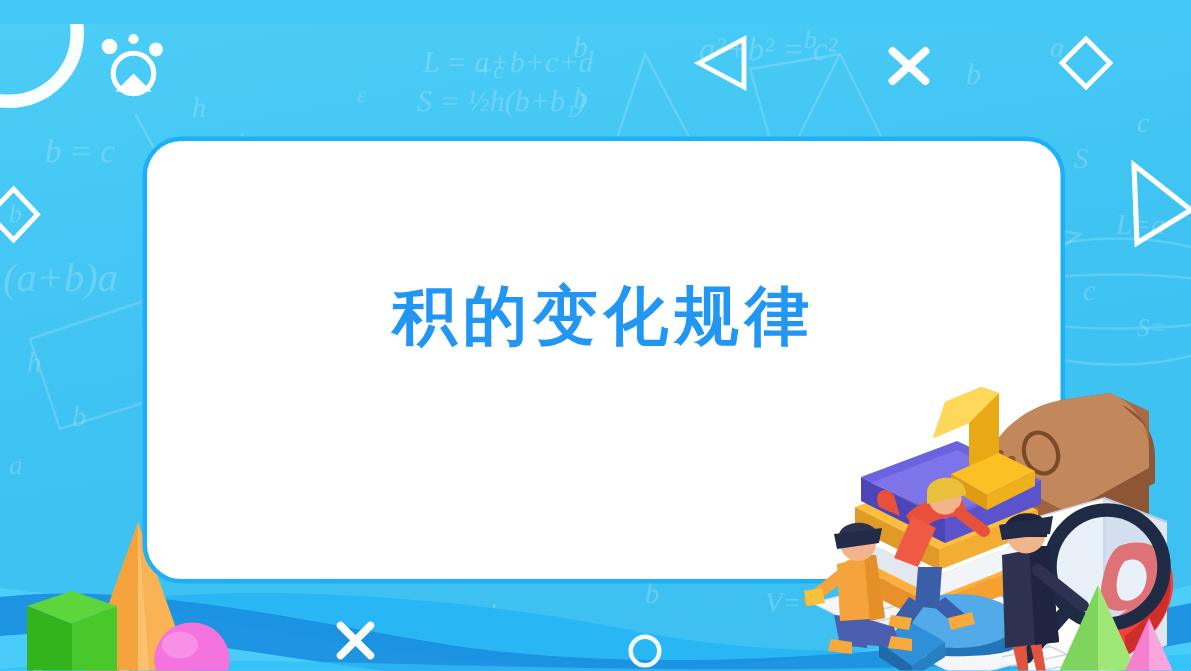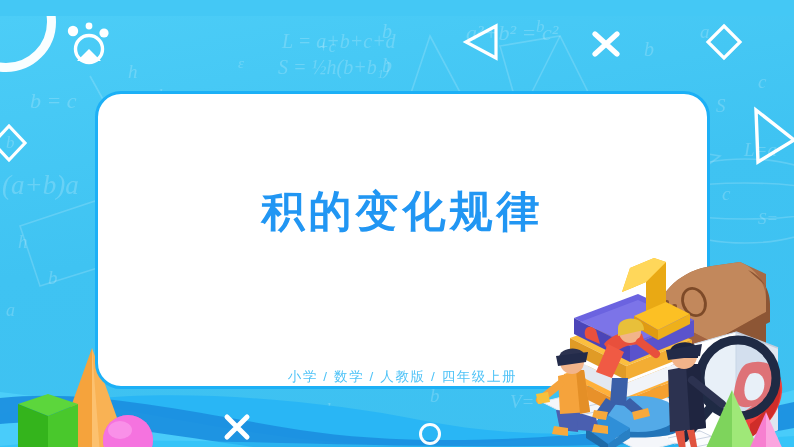--- a/index.html
+++ b/index.html
@@ -173,21 +173,20 @@
     <g>
       <circle cx="120" cy="98" r="25" fill="#f061d6"></circle>
       <path d="M95 98 A25 25 0 0 1 145 98 A25 25 0 0 1 95 98" fill="#f77ce3" opacity="0.65"></path>
       <ellipse cx="112" cy="88" rx="12" ry="9" fill="#fba3ee" opacity="0.6"></ellipse>
     </g>
   </svg>
 
   <div id="card">
     <div id="card-inner">
       <div id="title">积的变化规律</div>
-      <div id="subtitle">小学 / 数学 / 人教版 / 四年级上册</div>
     </div>
   </div>
 
   <svg class="svg-abs" style="left:534px;top:236px;z-index:9;" width="260" height="211" viewBox="0 0 260 211">
 
     <g>
       <path d="M8 150 L96 128 L196 176 L108 200 Z" fill="#f4f6fa"></path>
       <path d="M8 150 L96 128 L196 176 L108 200 Z" fill="none" stroke="#e2e7ef" stroke-width="1"></path>
       <g stroke="#c9d2e0" stroke-width="1">
         <path d="M30 152 L92 138"></path>

